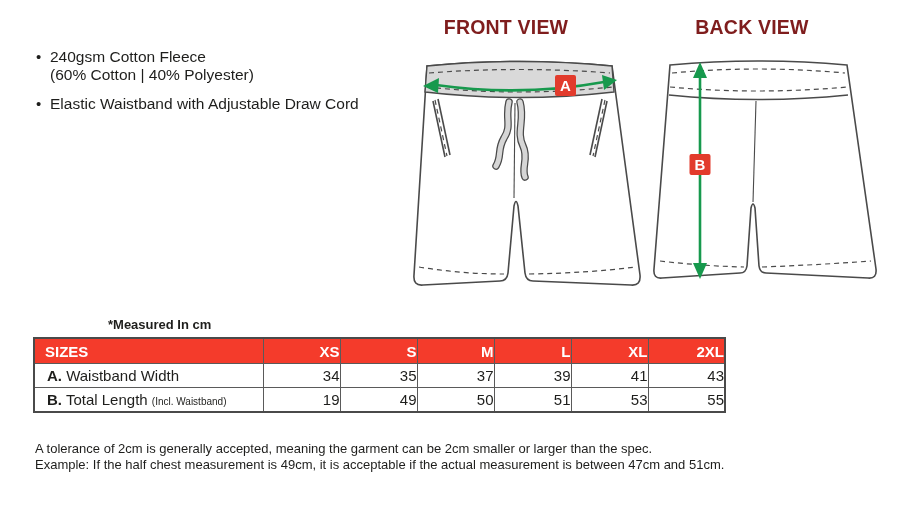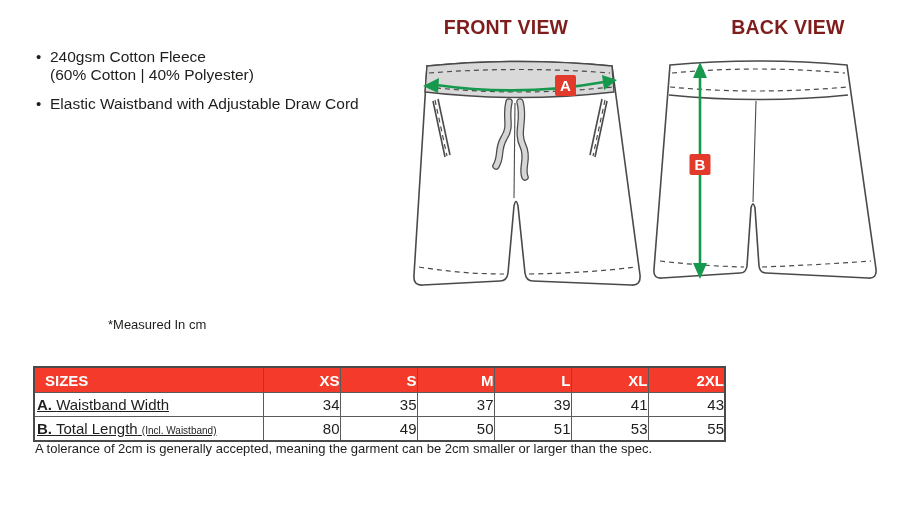--- a/index.html
+++ b/index.html
@@ -8,37 +8,37 @@
     font-family:"Liberation Sans", sans-serif; color:#1e1e1c; overflow:hidden;
   }
   
   .bullets { position:absolute; left:36px; top:48px; width:400px; font-size:15.5px; line-height:18px; }
   .bullet-row { display:flex; margin-bottom:11px; }
   .bullet-dot { flex:none; width:14px; font-size:15px; line-height:18px; }
   
   .view-title { position:absolute; top:16px; width:204px; text-align:center;
     font-size:19.5px; font-weight:bold; letter-spacing:0.2px; color:#7f1d1d; }
   #front-title { left:404px; }
-  #back-title  { left:686px; }
+  #back-title  { left:650px; }
   
   .drawing { position:absolute; }
   #front-drawing { left:412px; top:56px; }
   #back-drawing  { left:652px; top:56px; }
   
-  .measure-note { position:absolute; left:108px; top:317px; font-size:13px; font-weight:normal; }
+  .measure-note { position:absolute; left:108px; top:317px; font-size:13px; font-weight:bold; }
   
   .size-table { position:absolute; left:33px; top:337px; width:693px;
     border-collapse:collapse; table-layout:fixed; font-size:15px; }
   .size-table th, .size-table td {
     border:1.5px solid #5a5a5a; height:23px; padding:0; text-align:right; vertical-align:middle;
   }
-  .size-table { border:2px solid #4a4a4a;margin-top:29px; }
+  .size-table { border:2px solid #4a4a4a; }
   .size-table thead th { background:#f43b2b; color:#ffffff; font-weight:bold; height:24px; }
   .size-table th.label-col { text-align:left; padding-left:10px; }
-  .size-table td.label-cell { text-align:left; padding-left:2px;text-decoration:underline; }
+  .size-table td.label-cell { text-align:left; padding-left:12px; }
   .small-label { font-size:10px; }
   
   .tolerance { position:absolute; left:35px; top:441px; font-size:13px; line-height:15.5px; }
   .tolerance-heading { font-weight:bold; }
   
   .garment-stroke { fill:none; stroke:#4a4a4a; stroke-width:1.6; }
   .dashed { fill:none; stroke:#4a4a4a; stroke-width:1.2; stroke-dasharray:5 4; }
   .green-line { fill:none; stroke:#17994d; stroke-width:2.6; }
   .green-head { fill:#17994d; }
   .badge { fill:#e23b2c; }
@@ -167,27 +167,28 @@
         <td>39</td>
         <td>41</td>
         <td>43</td>
       </tr>
       <tr>
         <td class="label-cell">
           <b>B.</b>
           <span>Total Length</span>
           <span class="small-label">(Incl. Waistband)</span>
         </td>
-        <td>80</td>
+        <td>19</td>
         <td>49</td>
         <td>50</td>
         <td>51</td>
         <td>53</td>
         <td>55</td>
       </tr>
     </tbody>
   </table>
 
   <div class="tolerance">
     <div>A tolerance of 2cm is generally accepted, meaning the garment can be 2cm smaller or larger than the spec.</div>
+    <div>Example: If the half chest measurement is 49cm, it is acceptable if the actual measurement is between 47cm and 51cm.</div>
   </div>
 
 </div>
 
 </body></html>

